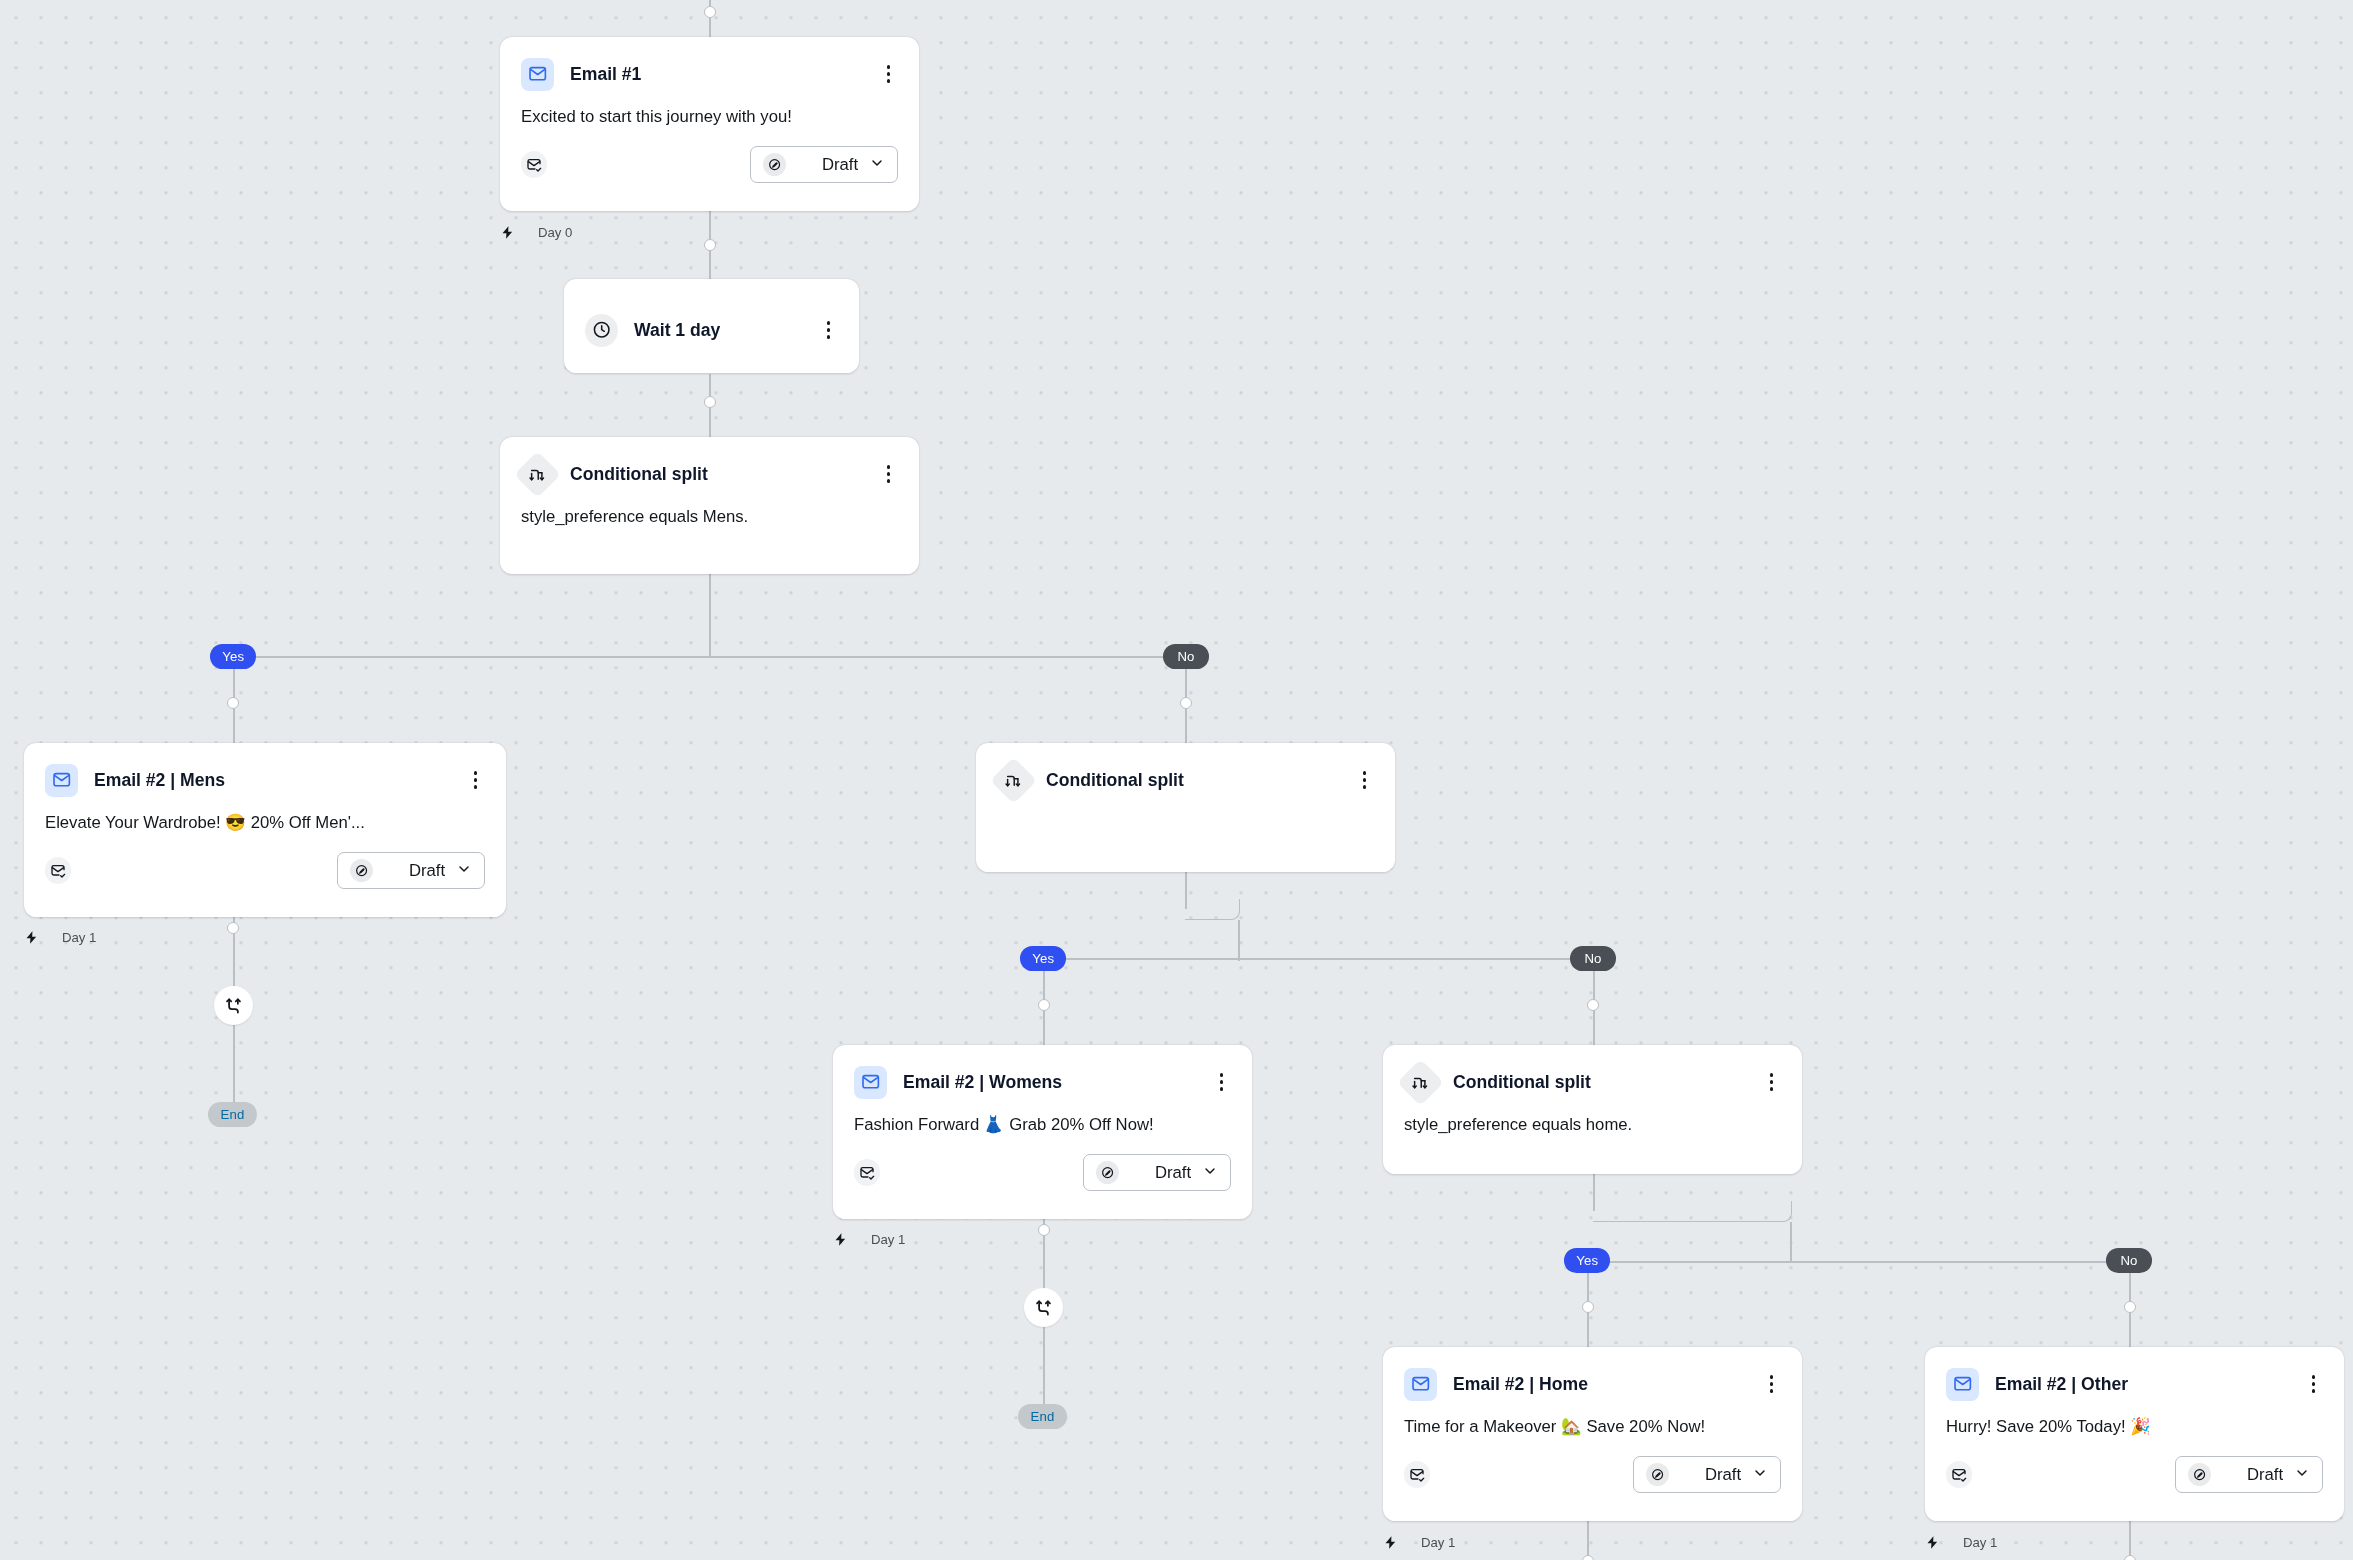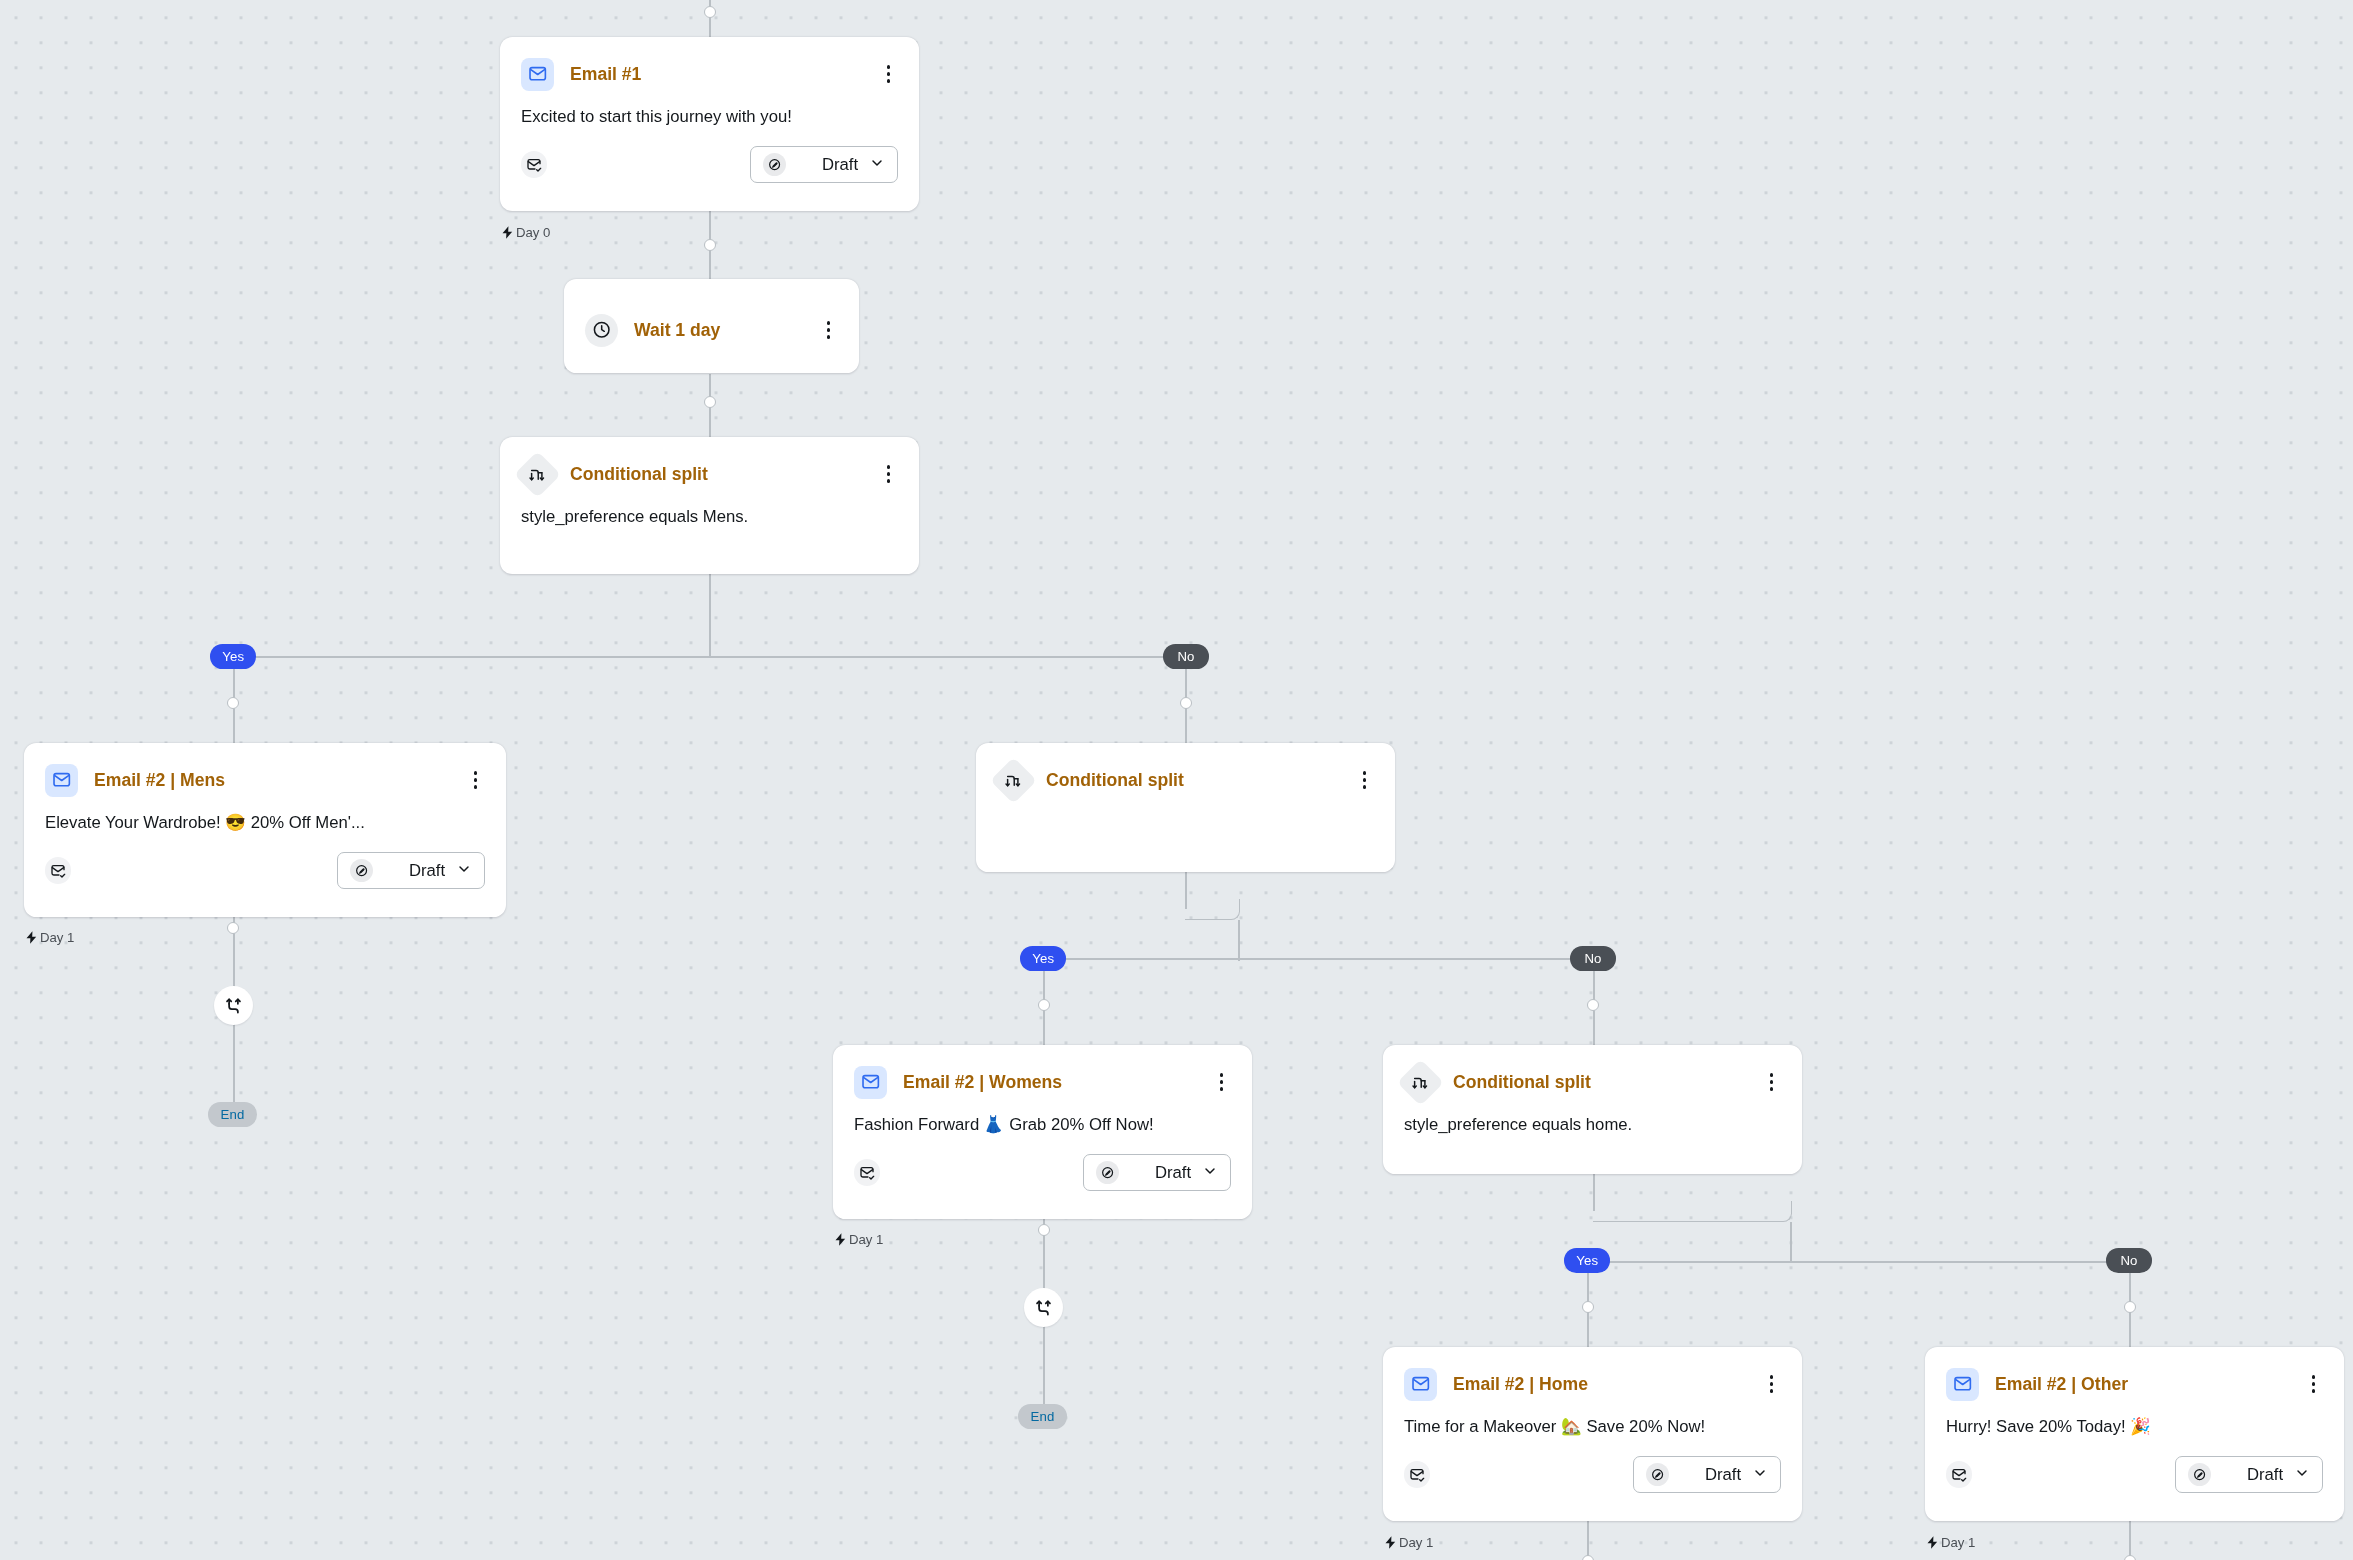--- a/index.html
+++ b/index.html
@@ -99,21 +99,21 @@
     border-radius: 6.2px;
     transform: rotate(45deg);
   }
   .node-icon.split > svg { transform: rotate(-45deg); }
 
   .card-title {
     flex: 1 1 auto;
     margin-left: 16px;
     font-size: 17.6px;
     font-weight: 700;
-    color: #a16207;
+    color: #0f172a;
     white-space: nowrap;
     overflow: hidden;
   }
 
   .kebab {
     width: 19.4px; height: 26.4px;
     display: flex; flex-direction: column;
     align-items: center; justify-content: center;
     gap: 3.5px;
     flex: 0 0 auto;
@@ -165,21 +165,21 @@
   .status-label {
     font-size: 16.7px; color: #14181c; flex: 1 1 auto; text-align: right;
   }
   .chev { flex: 0 0 auto; }
 
   
   .day-badge {
     position: absolute;
     display: flex;
     align-items: center;
-    gap: 1px;
+    gap: 23px;
     font-size: 13.2px;
     color: #4a4f55;
     z-index: 7;
     white-space: nowrap;
   }
 </style>
 </head>
 <body>
 
 <div id="canvas">

